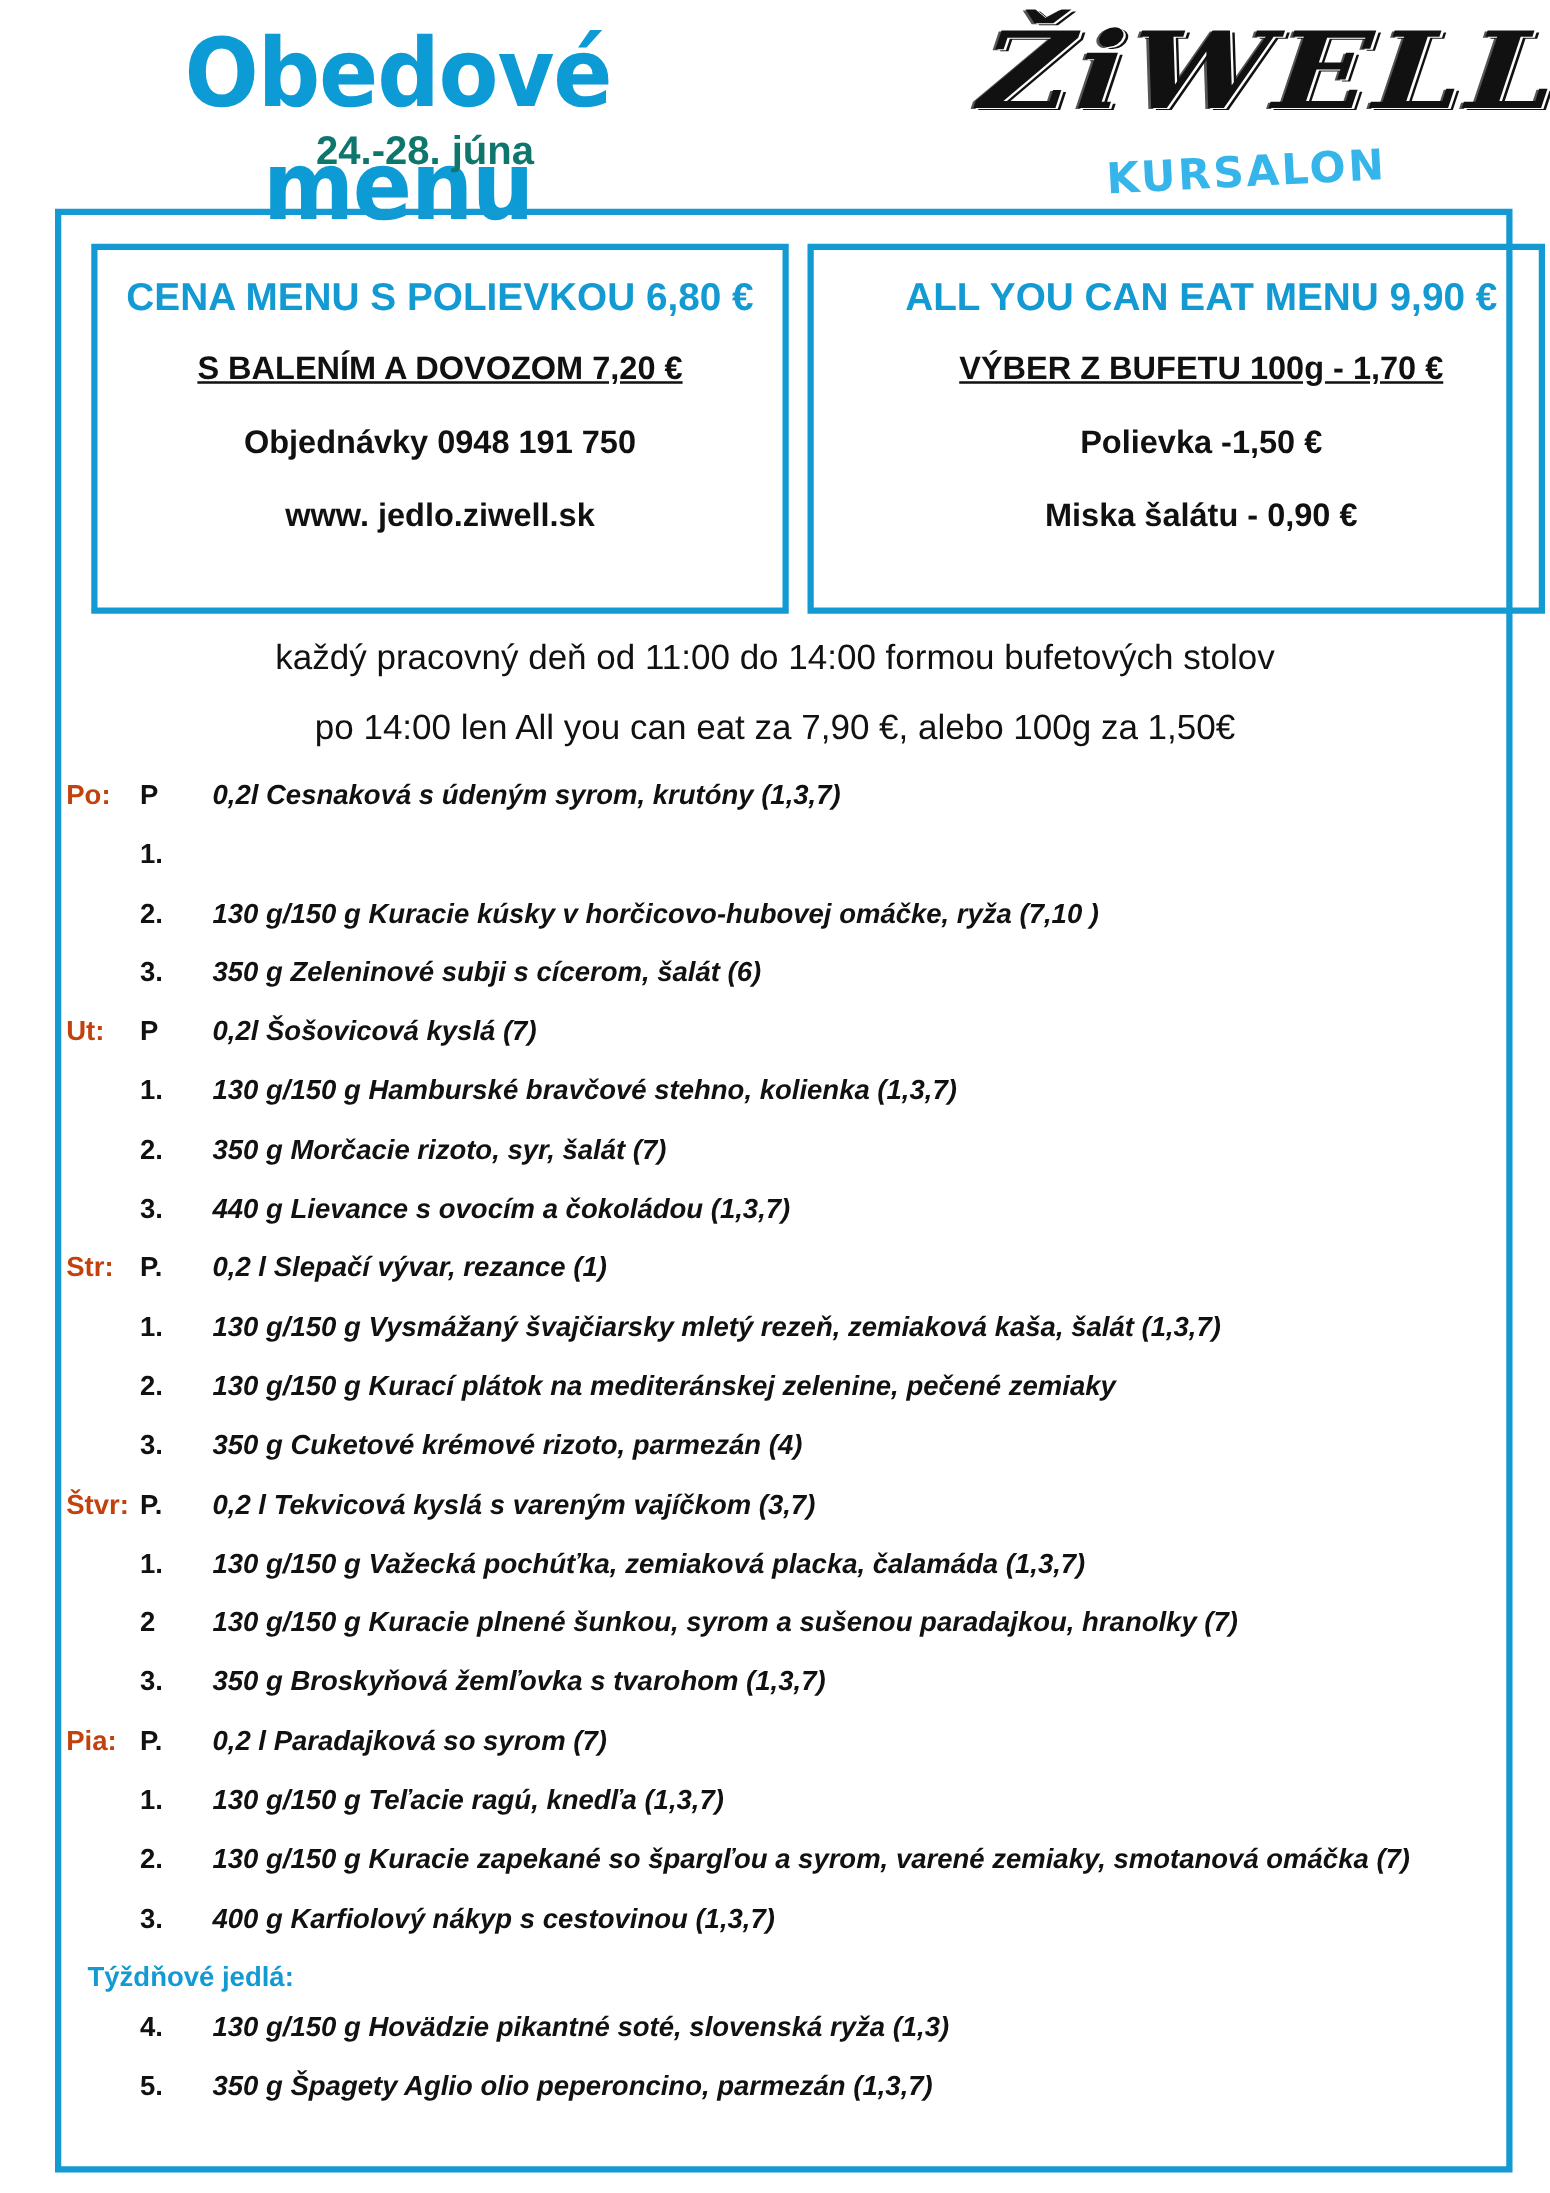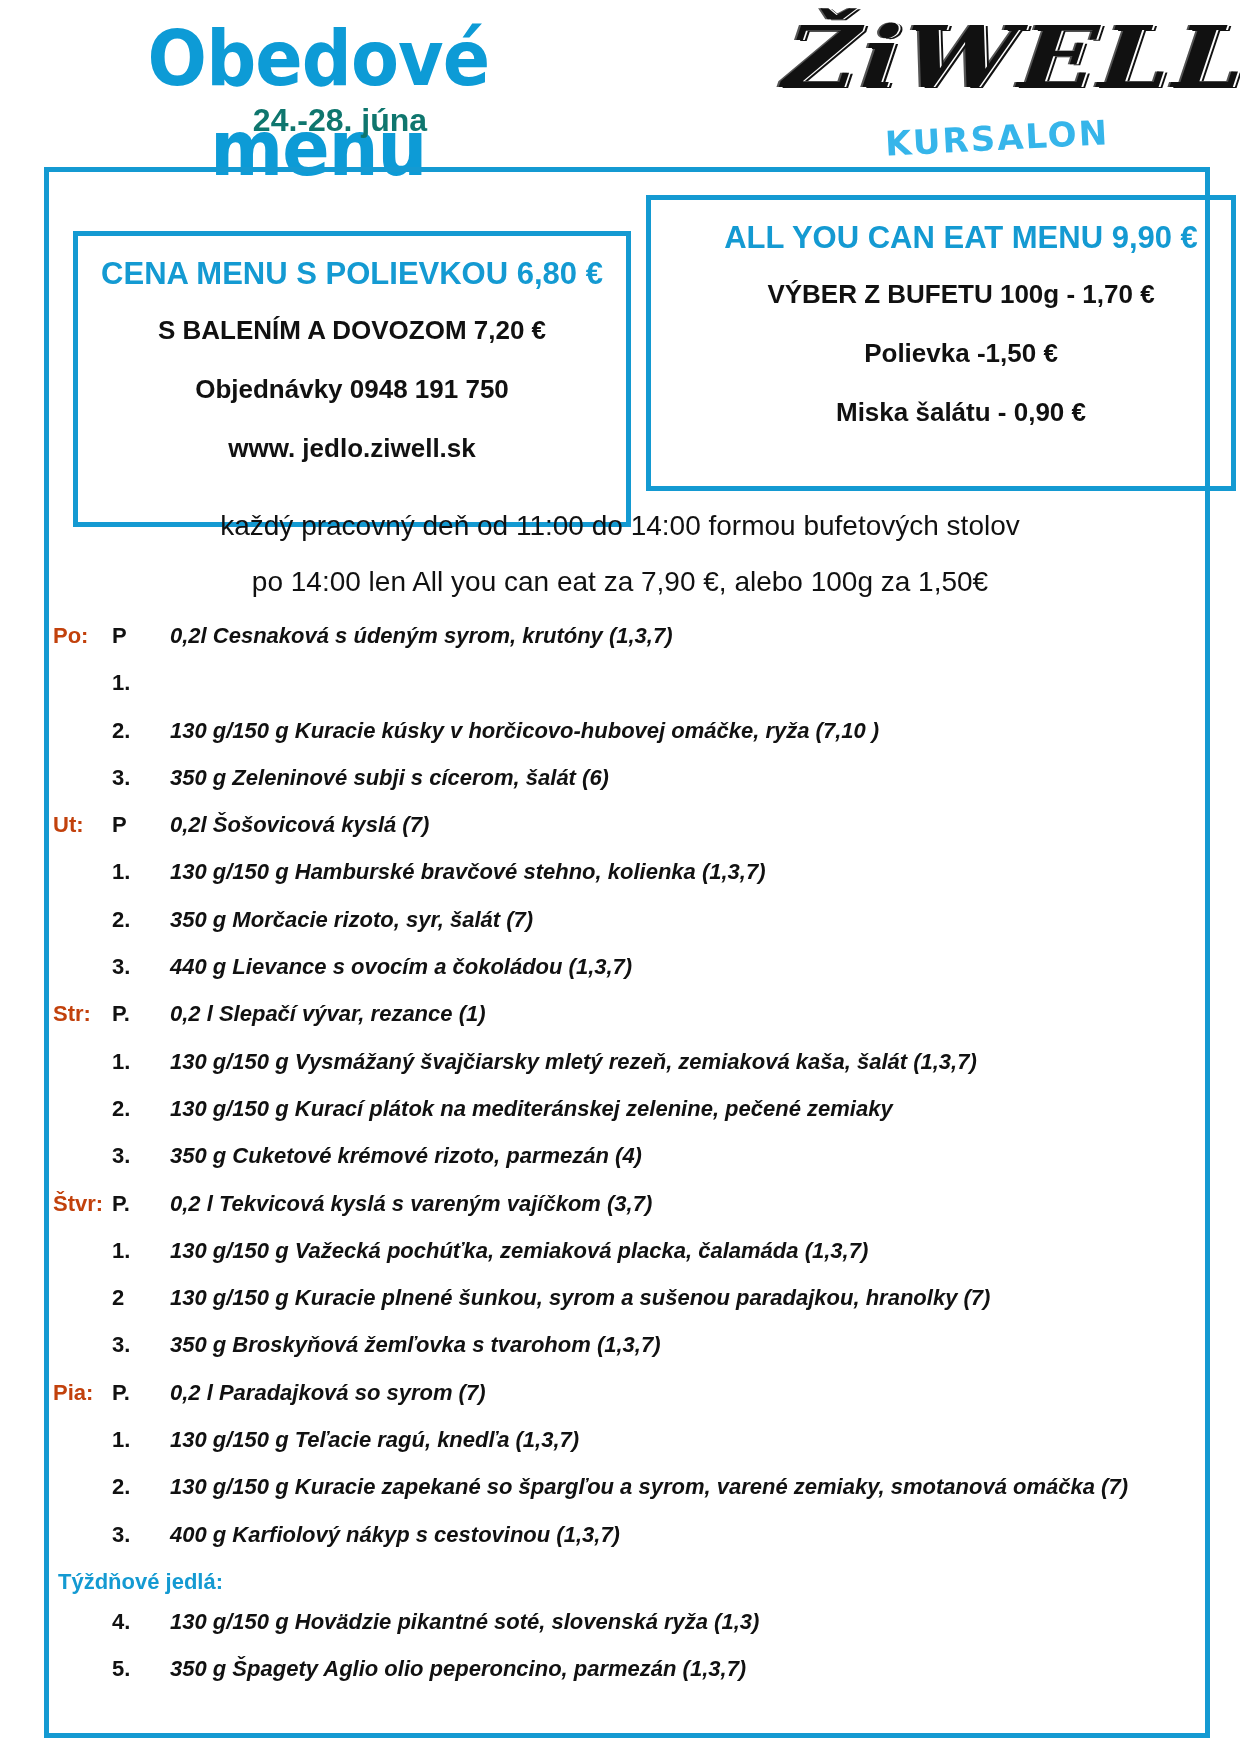--- a/index.html
+++ b/index.html
@@ -37,45 +37,45 @@
       transform: rotate(-3deg);
     }
     .frame {
       position: absolute; left: 44px; top: 167px; width: 1156px; height: 1561px;
       border: 5px solid #149ad2;
     }
     .pricebox {
       position: absolute; top: 195px; height: 286px;
       border: 5px solid #149ad2; text-align: center;
     }
-    .pricebox.left { left: 73px; width: 548px; margin-top: 36px; }
+    .pricebox.left { left: 73px; width: 548px; }
     .pricebox.right { left: 646px; width: 540px; padding-left: 40px; }
     .pb-head {
       margin-top: 18px; color: #149ad2; font-weight: bold; font-size: 31px;
       line-height: 40px;
     }
     .pb-line {
       font-weight: bold; font-size: 26px; line-height: 36px; margin-top: 23px;
     }
-    .pb-line.first { margin-top: 18px; }
+    .pb-line.first { margin-top: 18px; text-decoration: underline; }
     .notice {
       position: absolute; left: 60px; width: 1120px; text-align: center;
       font-size: 28px; line-height: 36px;
     }
     .menu { position: absolute; left: 52px; top: 618px; width: 1150px; }
     .row {
       position: relative; height: 47.3px; font-size: 22px; line-height: 36px;
       font-weight: bold; white-space: nowrap;
     }
     .day { position: absolute; left: 1px; color: #c2410c; }
     .code { position: absolute; left: 60px; }
     .desc { position: absolute; left: 118px; font-style: italic; }
     .weekly-head {
       position: relative; height: 40px; color: #149ad2; font-weight: bold;
-      font-size: 22px; line-height: 36px; margin-left: 6px;
+      font-size: 22px; line-height: 36px; margin-left: 18px;
     }
   </style>
 </head>
 <body>
 
 <div class="title">Obedové menu</div>
 <div class="dates">24.-28. júna</div>
 
 <div class="logo">
   <div class="logo-main">ŽiWELL</div>

